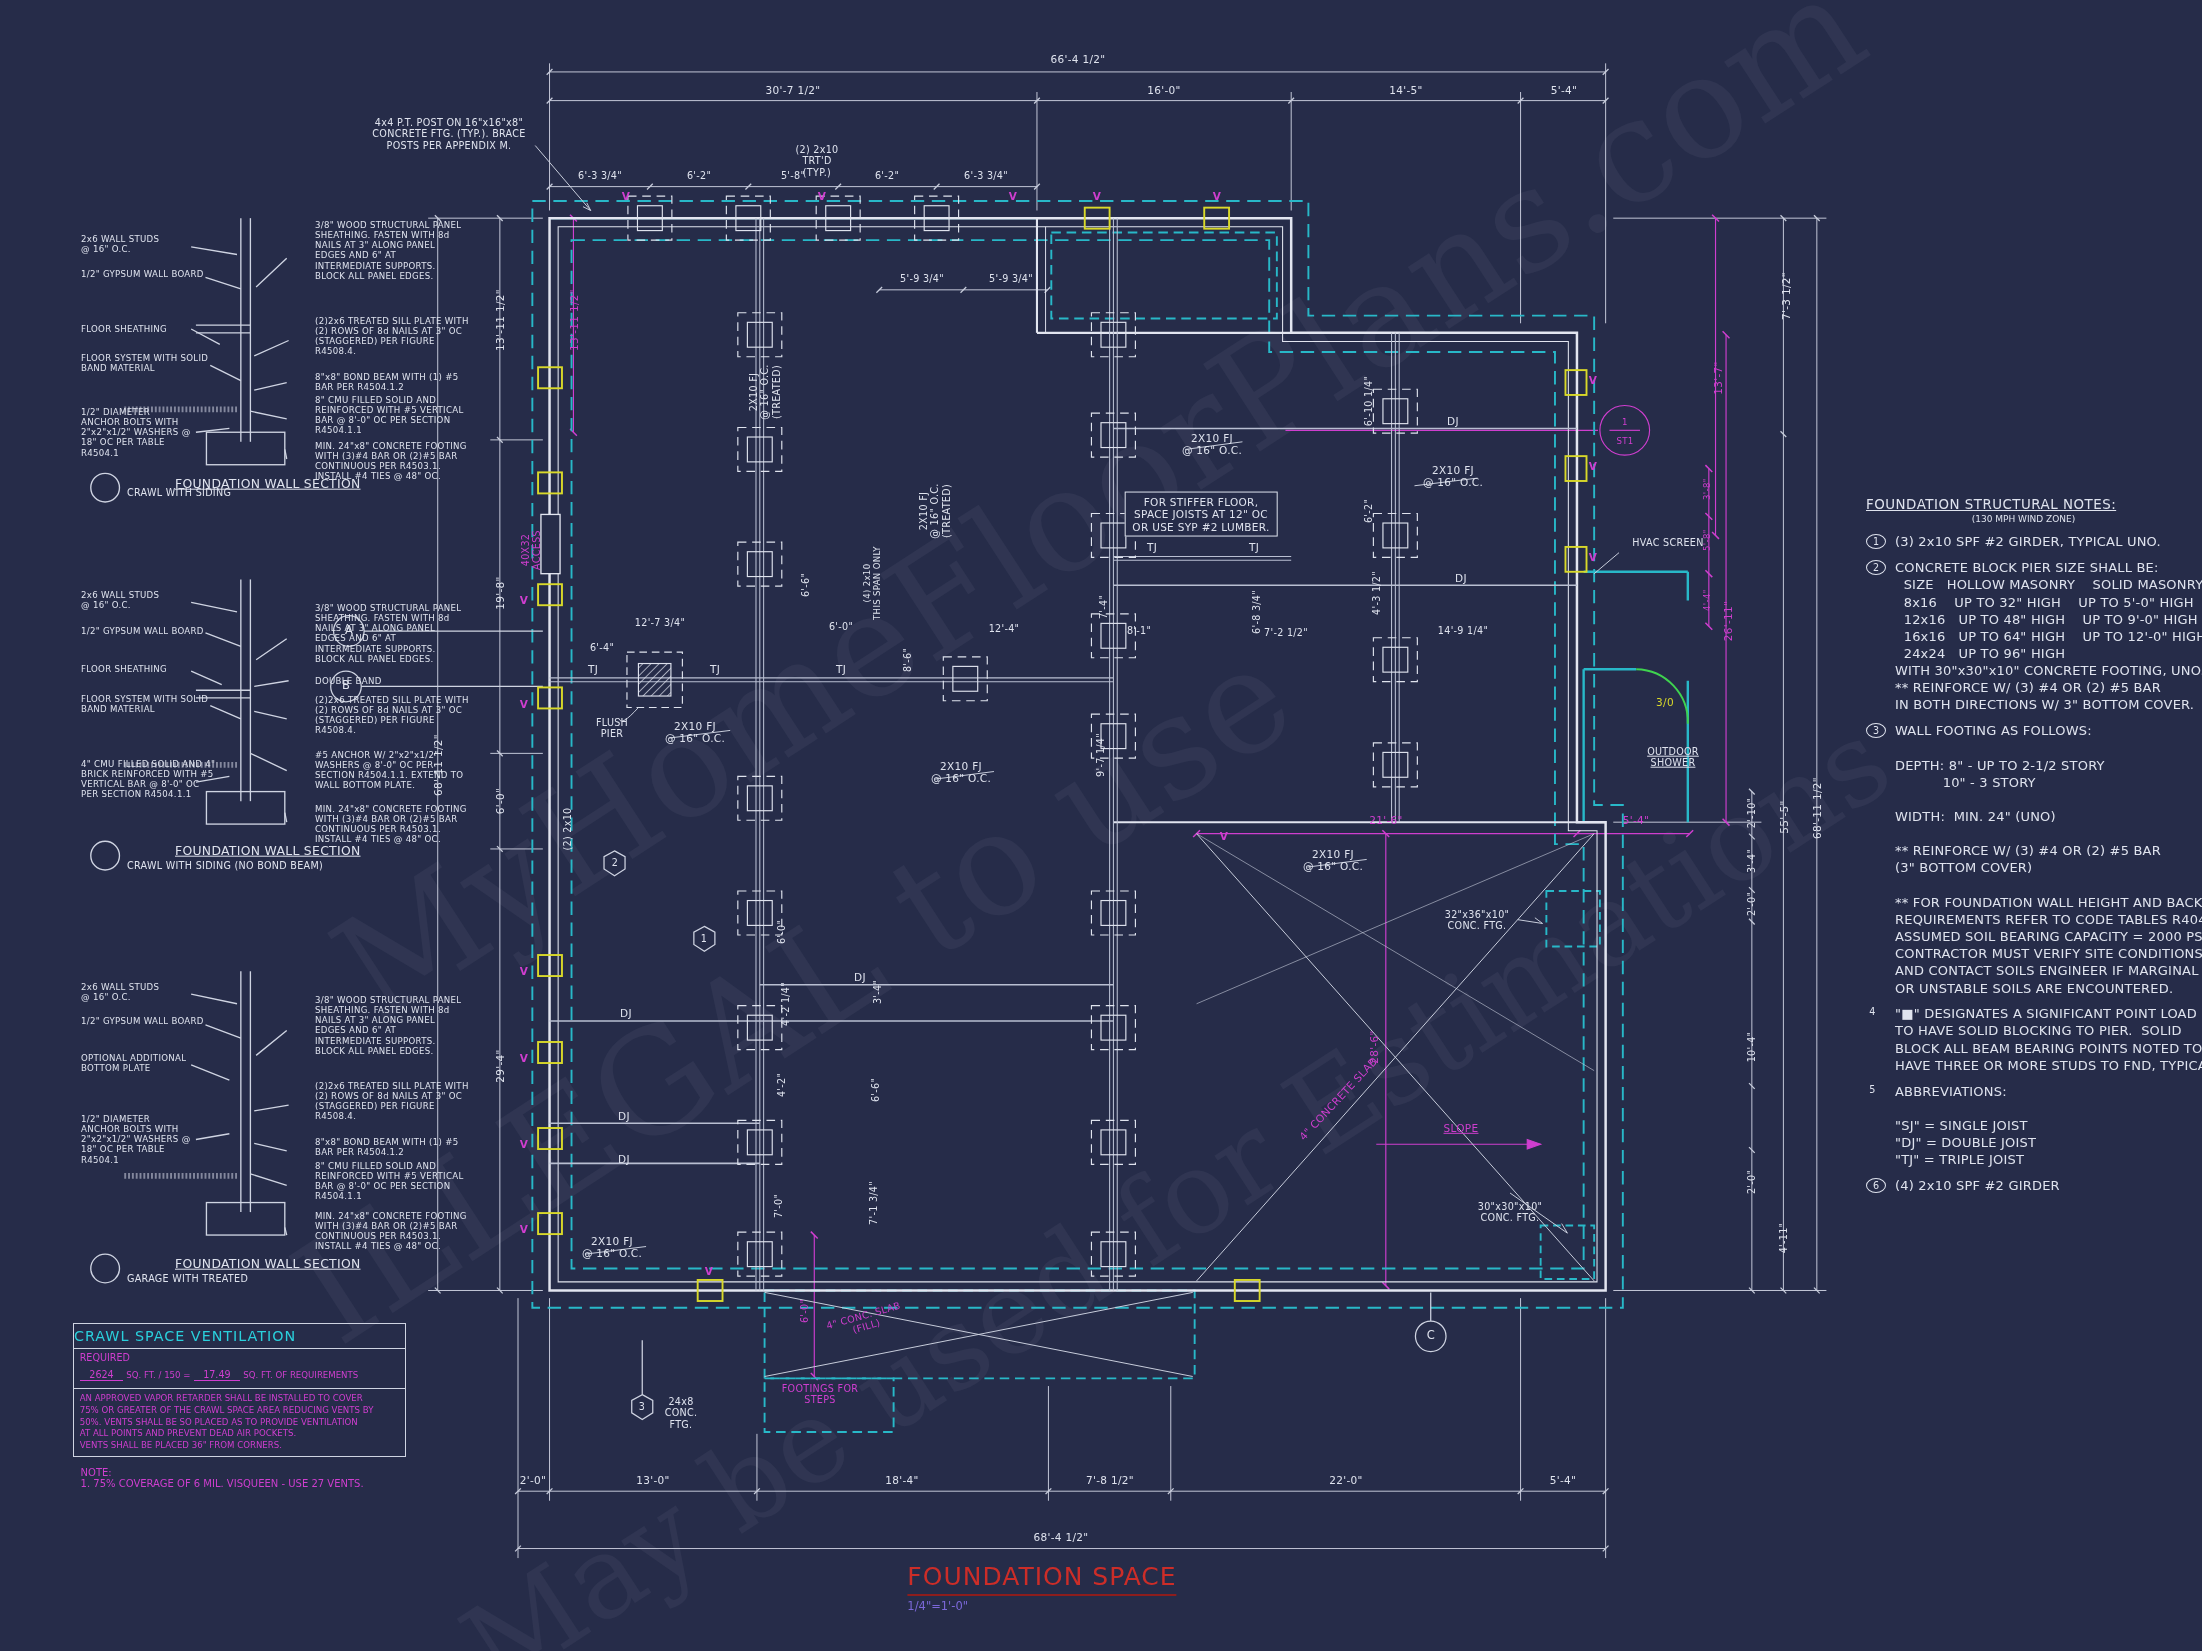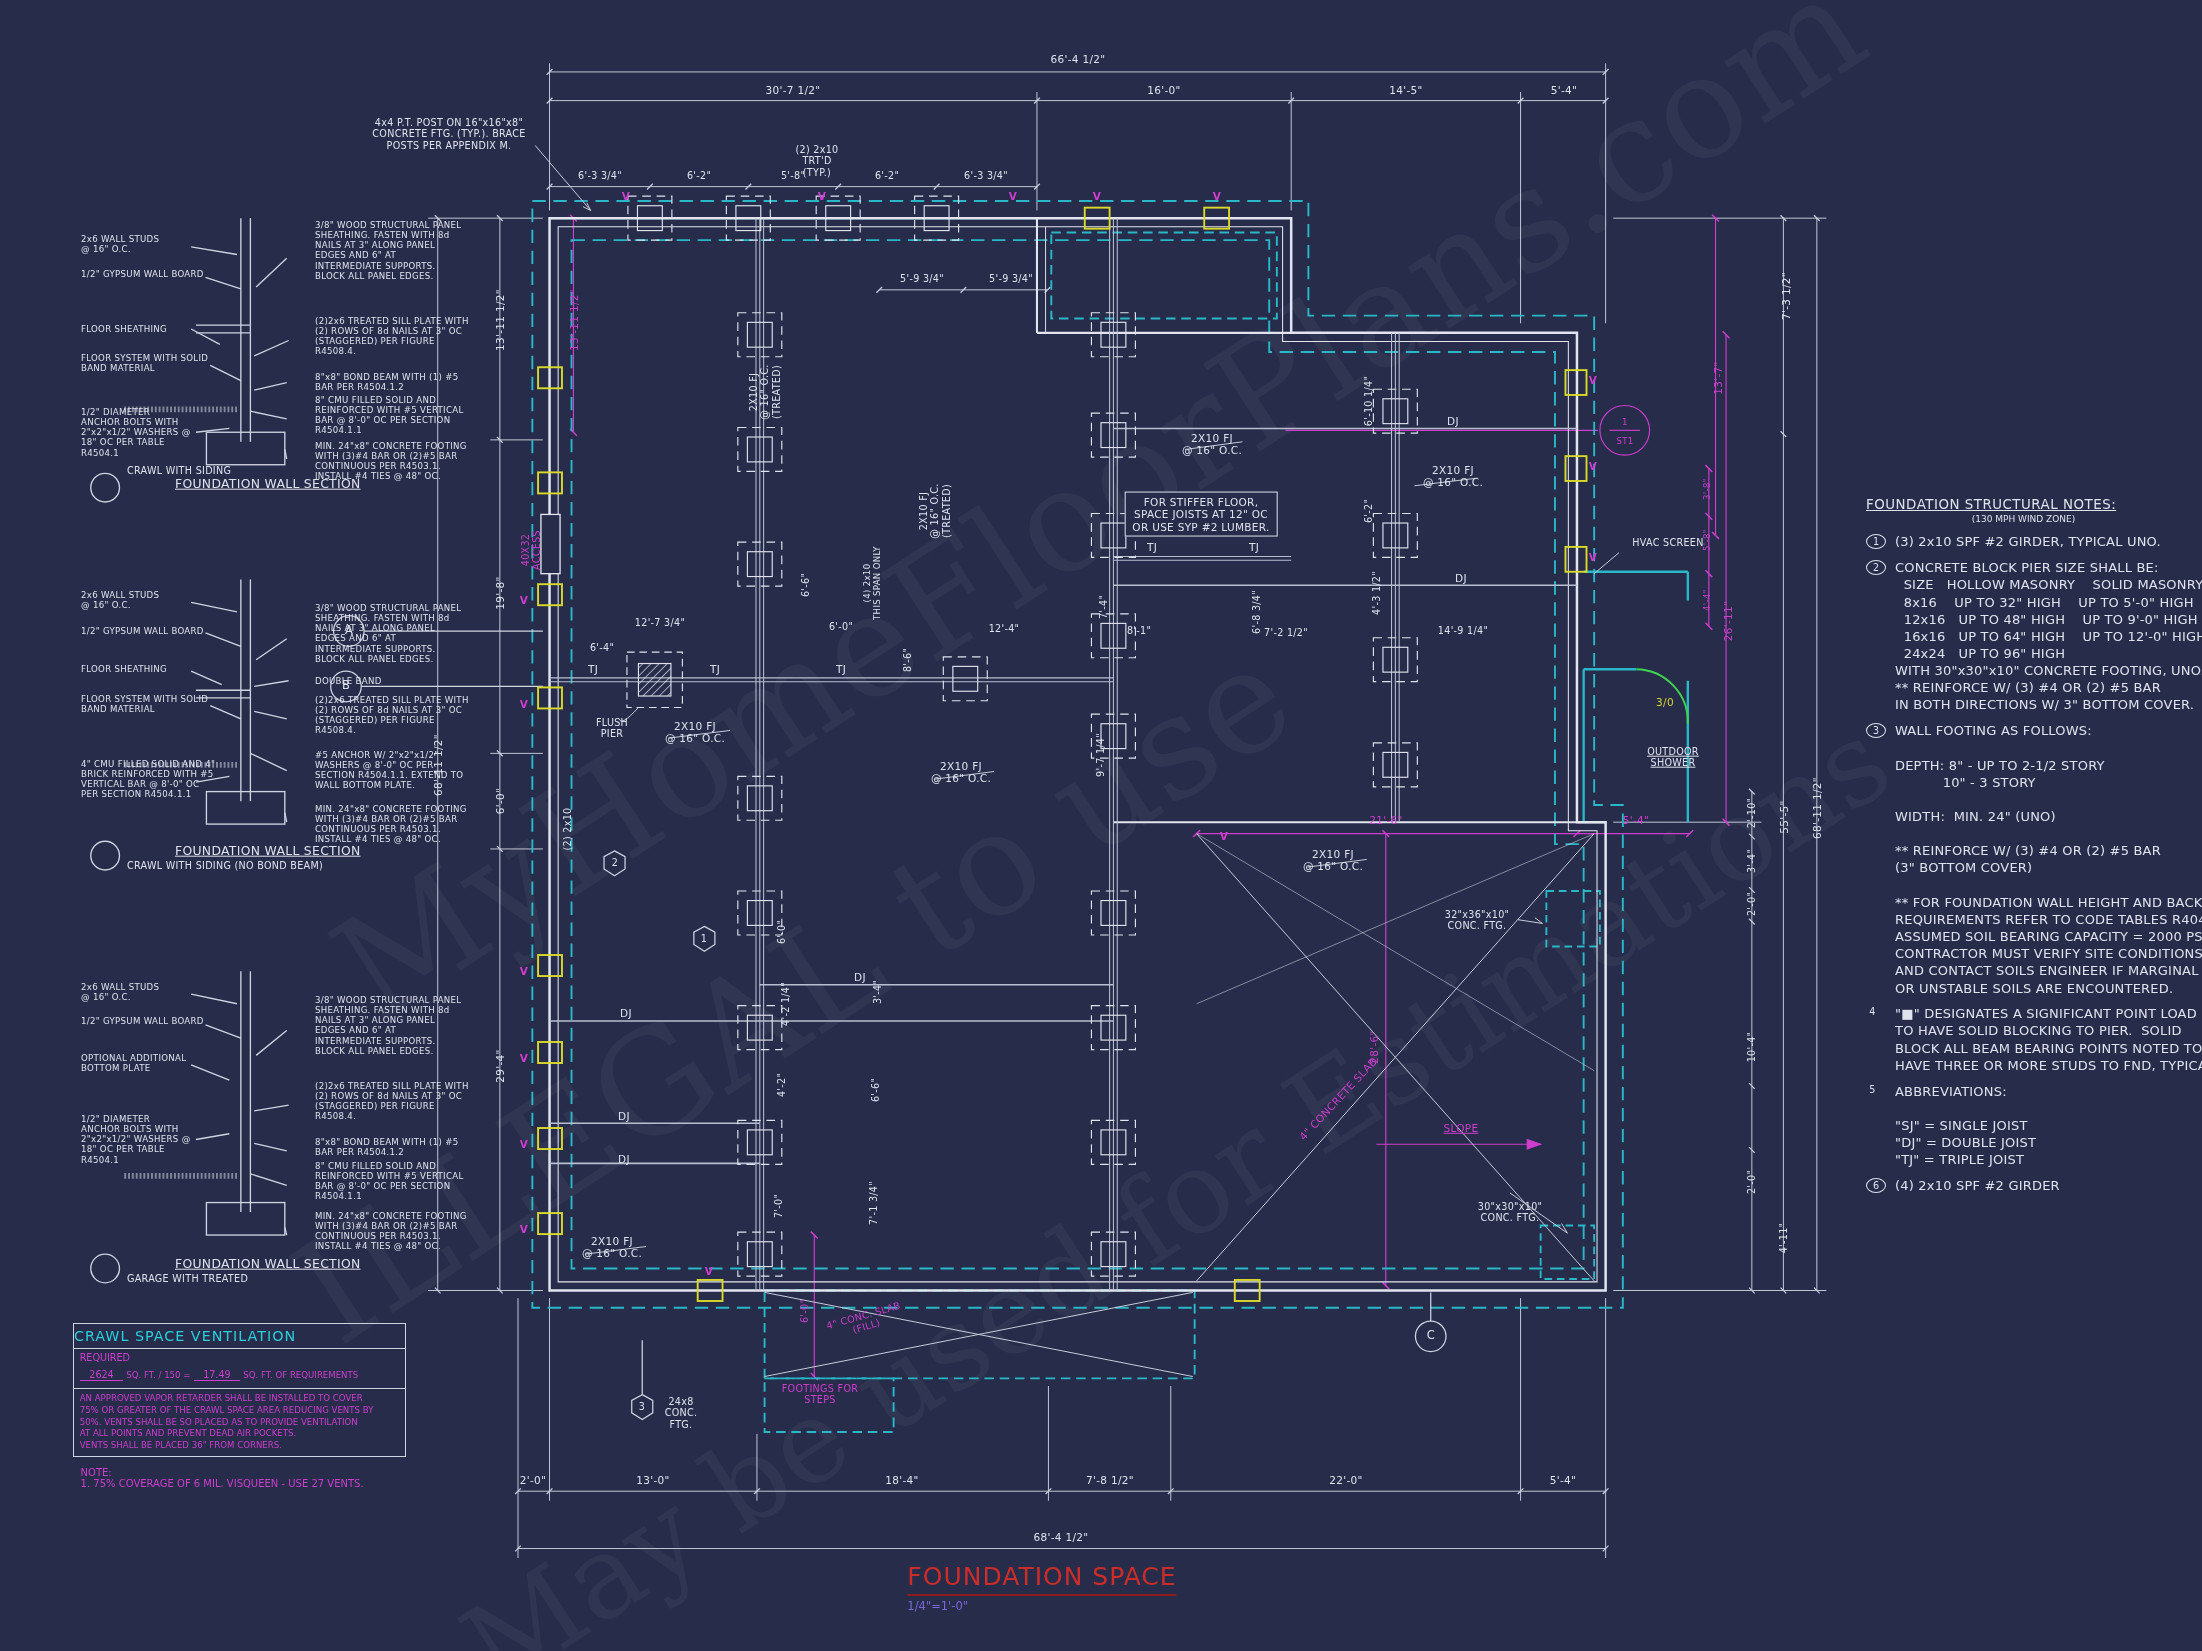--- a/index.html
+++ b/index.html
@@ -445,21 +445,21 @@
 BAR PER R4504.1.2</div>
       <div class="lbl" style="left: 315px; top: 415px; color: rgb(223, 227, 238); font-size: 8.6px; text-align: left; transform: translate(0px, -50%) rotate(0deg);">8" CMU FILLED SOLID AND
 REINFORCED WITH #5 VERTICAL
 BAR @ 8'-0" OC PER SECTION
 R4504.1.1</div>
       <div class="lbl" style="left: 315px; top: 461px; color: rgb(223, 227, 238); font-size: 8.6px; text-align: left; transform: translate(0px, -50%) rotate(0deg);">MIN. 24"x8" CONCRETE FOOTING
 WITH (3)#4 BAR OR (2)#5 BAR
 CONTINUOUS PER R4503.1.
 INSTALL #4 TIES @ 48" OC.</div>
       <div class="lbl u" style="left: 127px; top: 484px; color: rgb(223, 227, 238); font-size: 12.4px; text-align: left; transform: translate(0px, -50%) rotate(0deg);">FOUNDATION WALL SECTION</div>
-      <div class="lbl" style="left: 127px; top: 471px; color: rgb(223, 227, 238); font-size: 9.6px; text-align: left; transform: translate(0px, -50%) rotate(0deg);">CRAWL WITH SIDING</div>
+      <div class="lbl" style="left: 127px; top: 493px; color: rgb(223, 227, 238); font-size: 9.6px; text-align: left; transform: translate(0px, -50%) rotate(0deg);">CRAWL WITH SIDING</div>
       <div class="lbl" style="left: 81px; top: 600px; color: rgb(223, 227, 238); font-size: 8.6px; text-align: left; transform: translate(0px, -50%) rotate(0deg);">2x6 WALL STUDS
 @ 16" O.C.</div>
       <div class="lbl" style="left: 81px; top: 631px; color: rgb(223, 227, 238); font-size: 8.6px; text-align: left; transform: translate(0px, -50%) rotate(0deg);">1/2" GYPSUM WALL BOARD</div>
       <div class="lbl" style="left: 81px; top: 669px; color: rgb(223, 227, 238); font-size: 8.6px; text-align: left; transform: translate(0px, -50%) rotate(0deg);">FLOOR SHEATHING</div>
       <div class="lbl" style="left: 81px; top: 704px; color: rgb(223, 227, 238); font-size: 8.6px; text-align: left; transform: translate(0px, -50%) rotate(0deg);">FLOOR SYSTEM WITH SOLID
 BAND MATERIAL</div>
       <div class="lbl" style="left: 81px; top: 779px; color: rgb(223, 227, 238); font-size: 8.6px; text-align: left; transform: translate(0px, -50%) rotate(0deg);">4" CMU FILLED SOLID AND 4"
 BRICK REINFORCED WITH #5
 VERTICAL BAR @ 8'-0" OC
 PER SECTION R4504.1.1</div>

